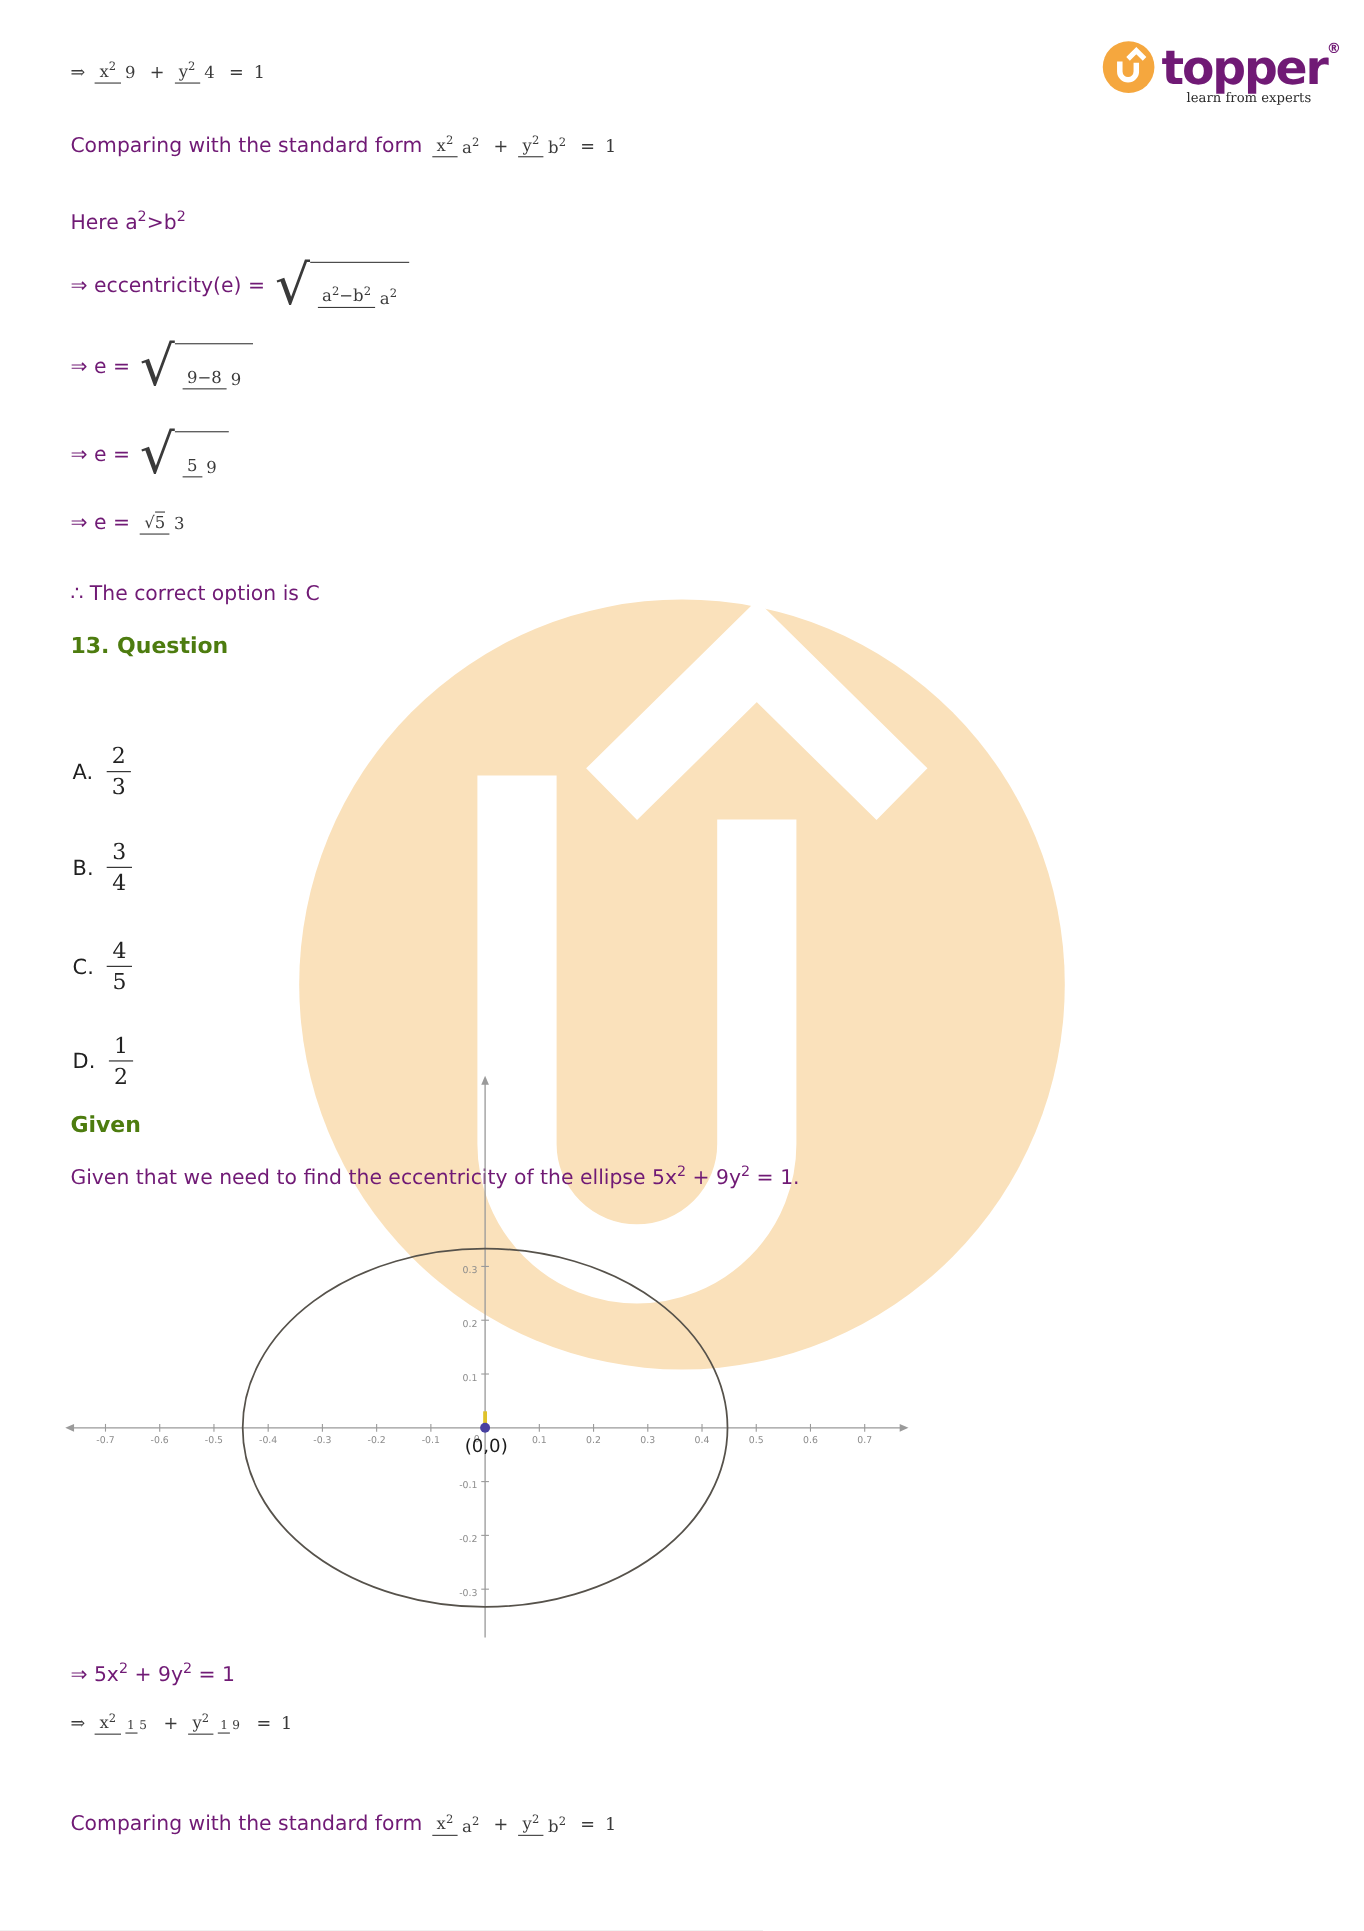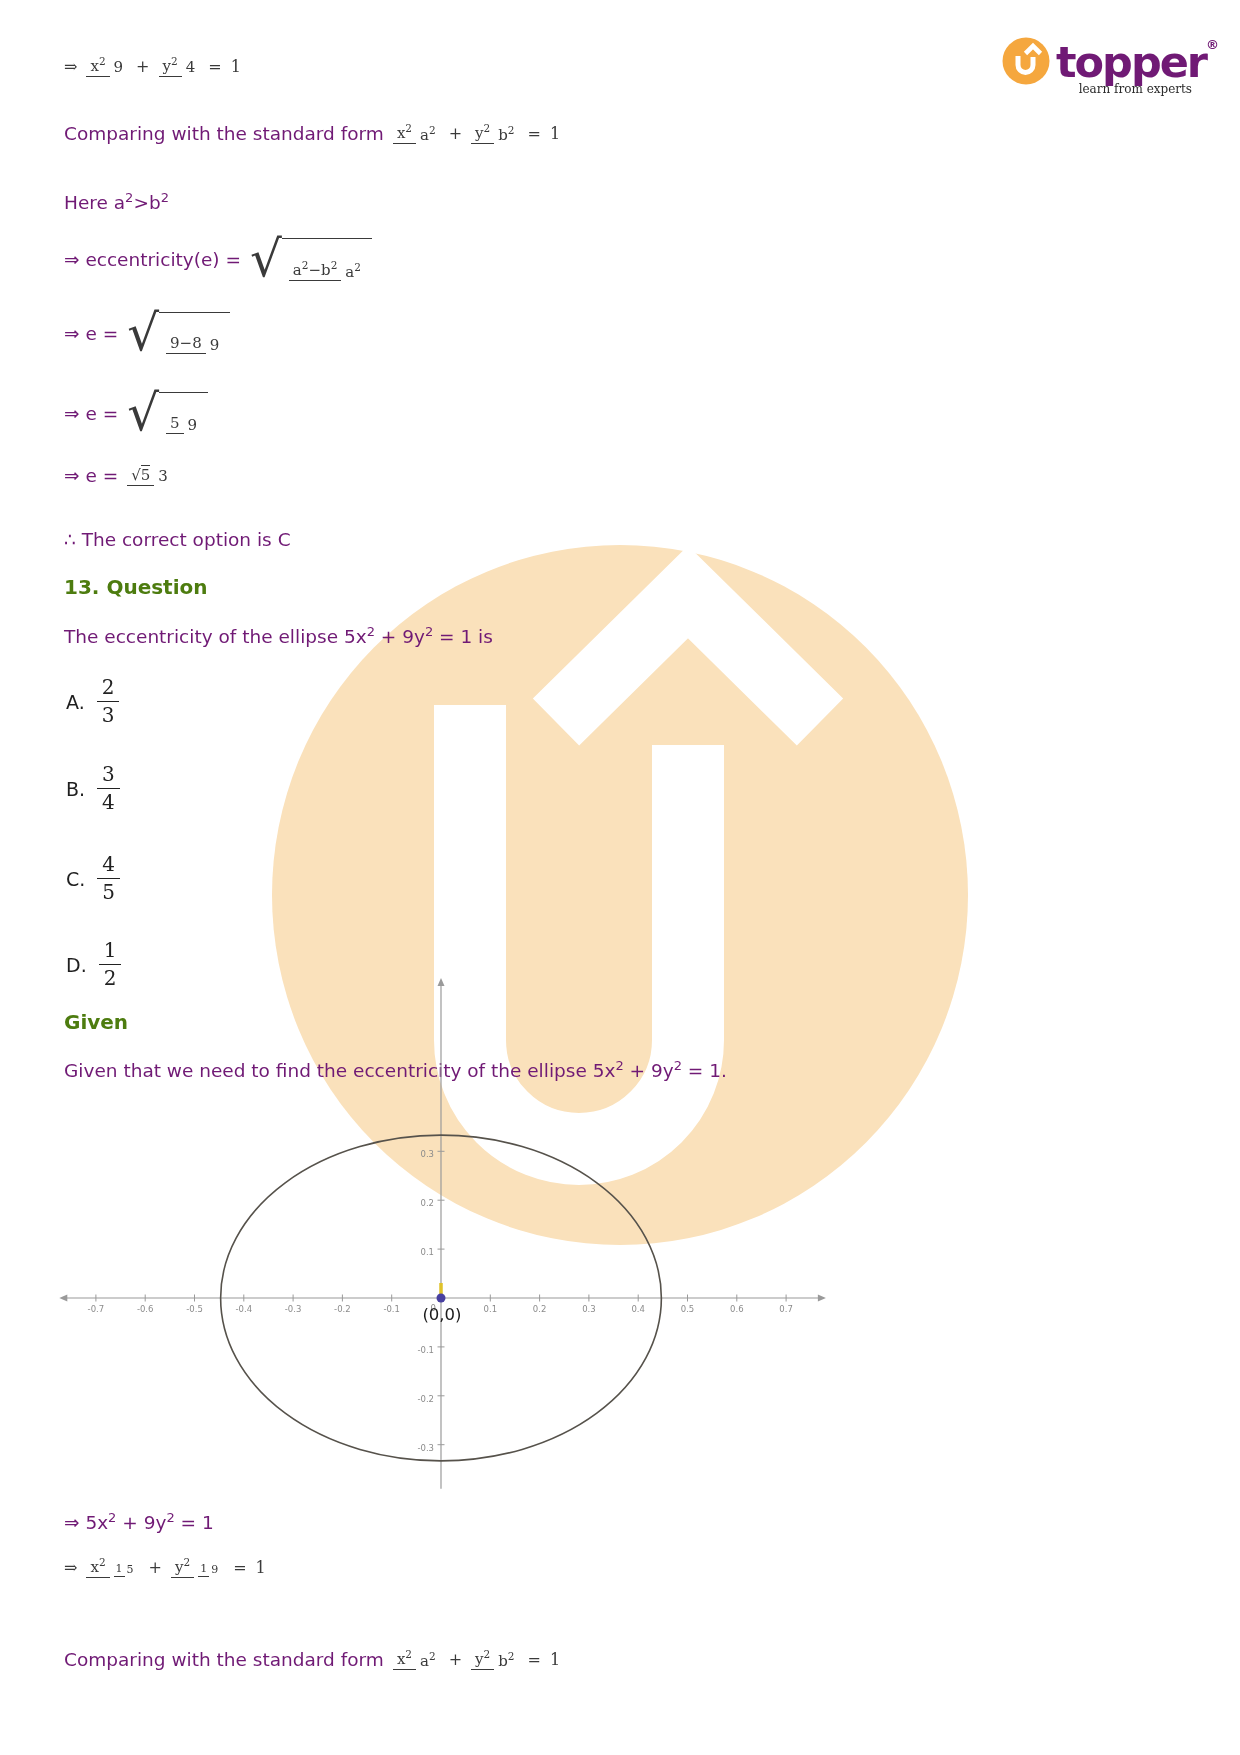--- a/index.html
+++ b/index.html
@@ -142,23 +142,20 @@
   </div>
 
   <div class="l textline" style="top:509px;margin-top:20px;">
     <span>∴ The correct option is C</span>
   </div>
 
   <div class="l heading" style="top:575px;">
     <span>13. Question</span>
   </div>
 
-  <div class="l textline" style="top:624px;">
-    <span><span>The eccentricity of the ellipse 5x</span><sup class="ts">2</sup><span> + 9y</span><sup class="ts">2</sup><span> = 1 is</span></span>
-  </div>
 
   <div class="opt" style="top:675px;">
     <span class="optletter">A.</span>
     <span class="optfrac">
         <span class="fn">2</span>
         <span class="fd">3</span>
       </span>
   </div>
   <div class="opt" style="top:762px;">
     <span class="optletter">B.</span>

